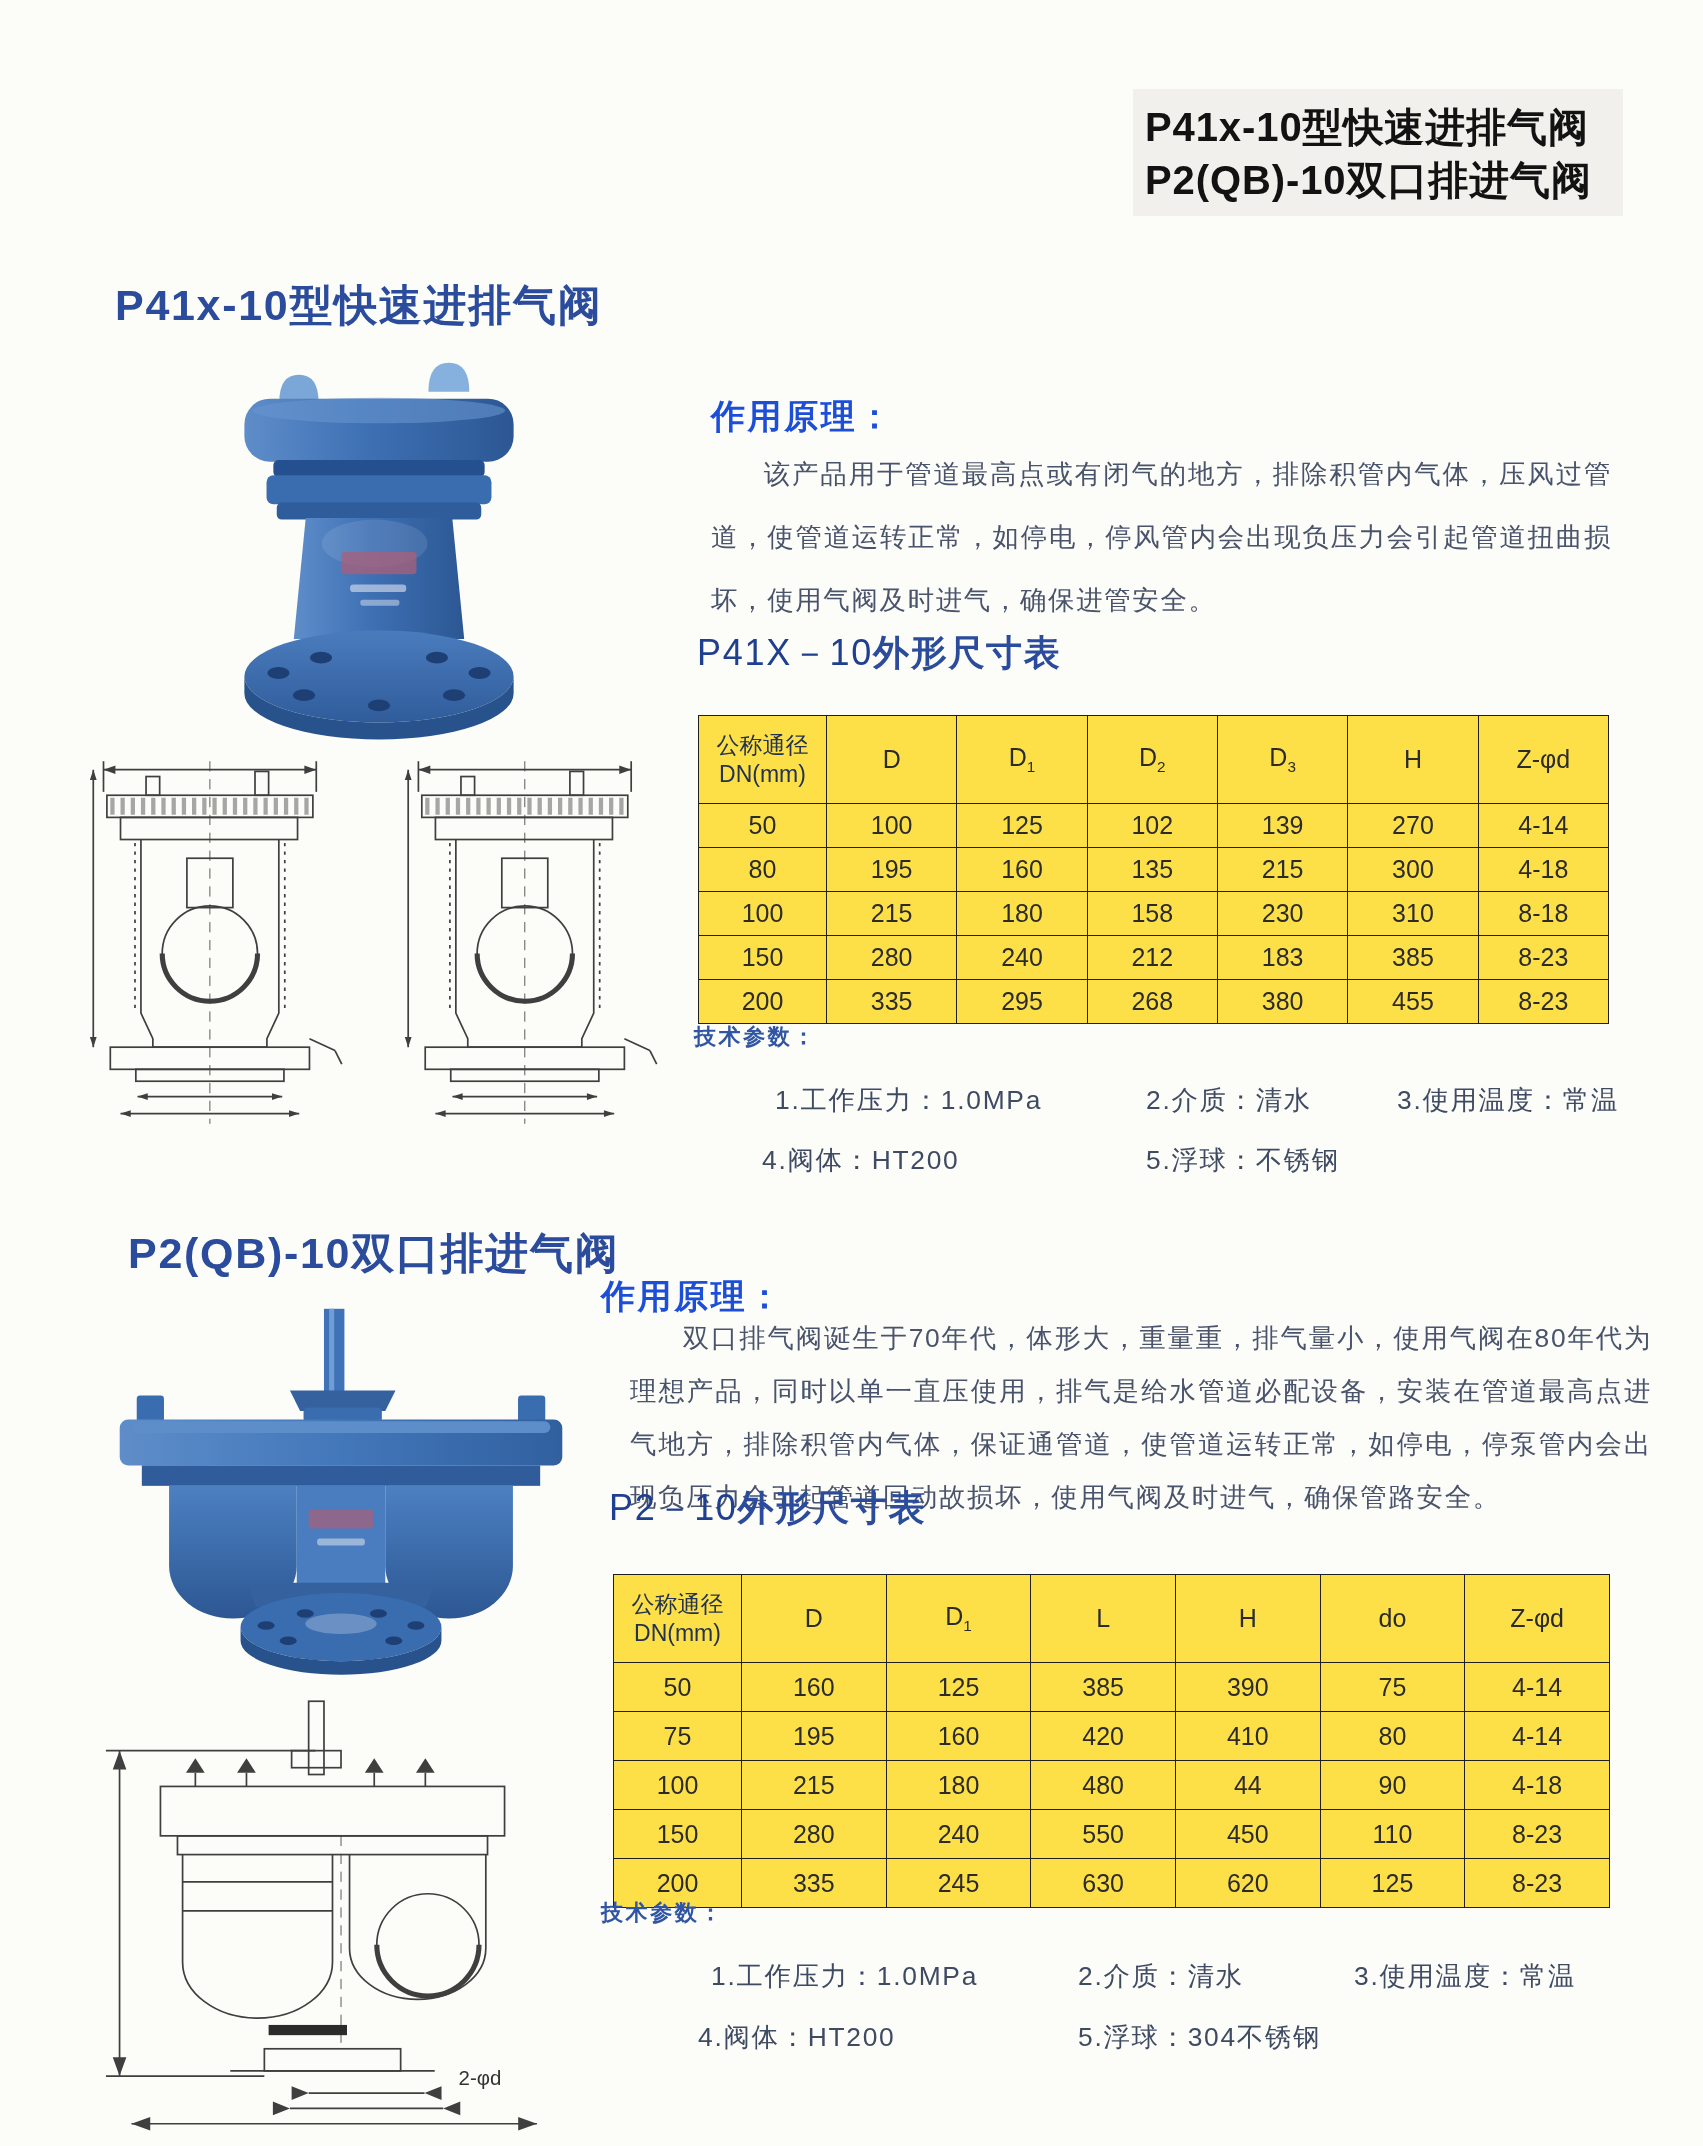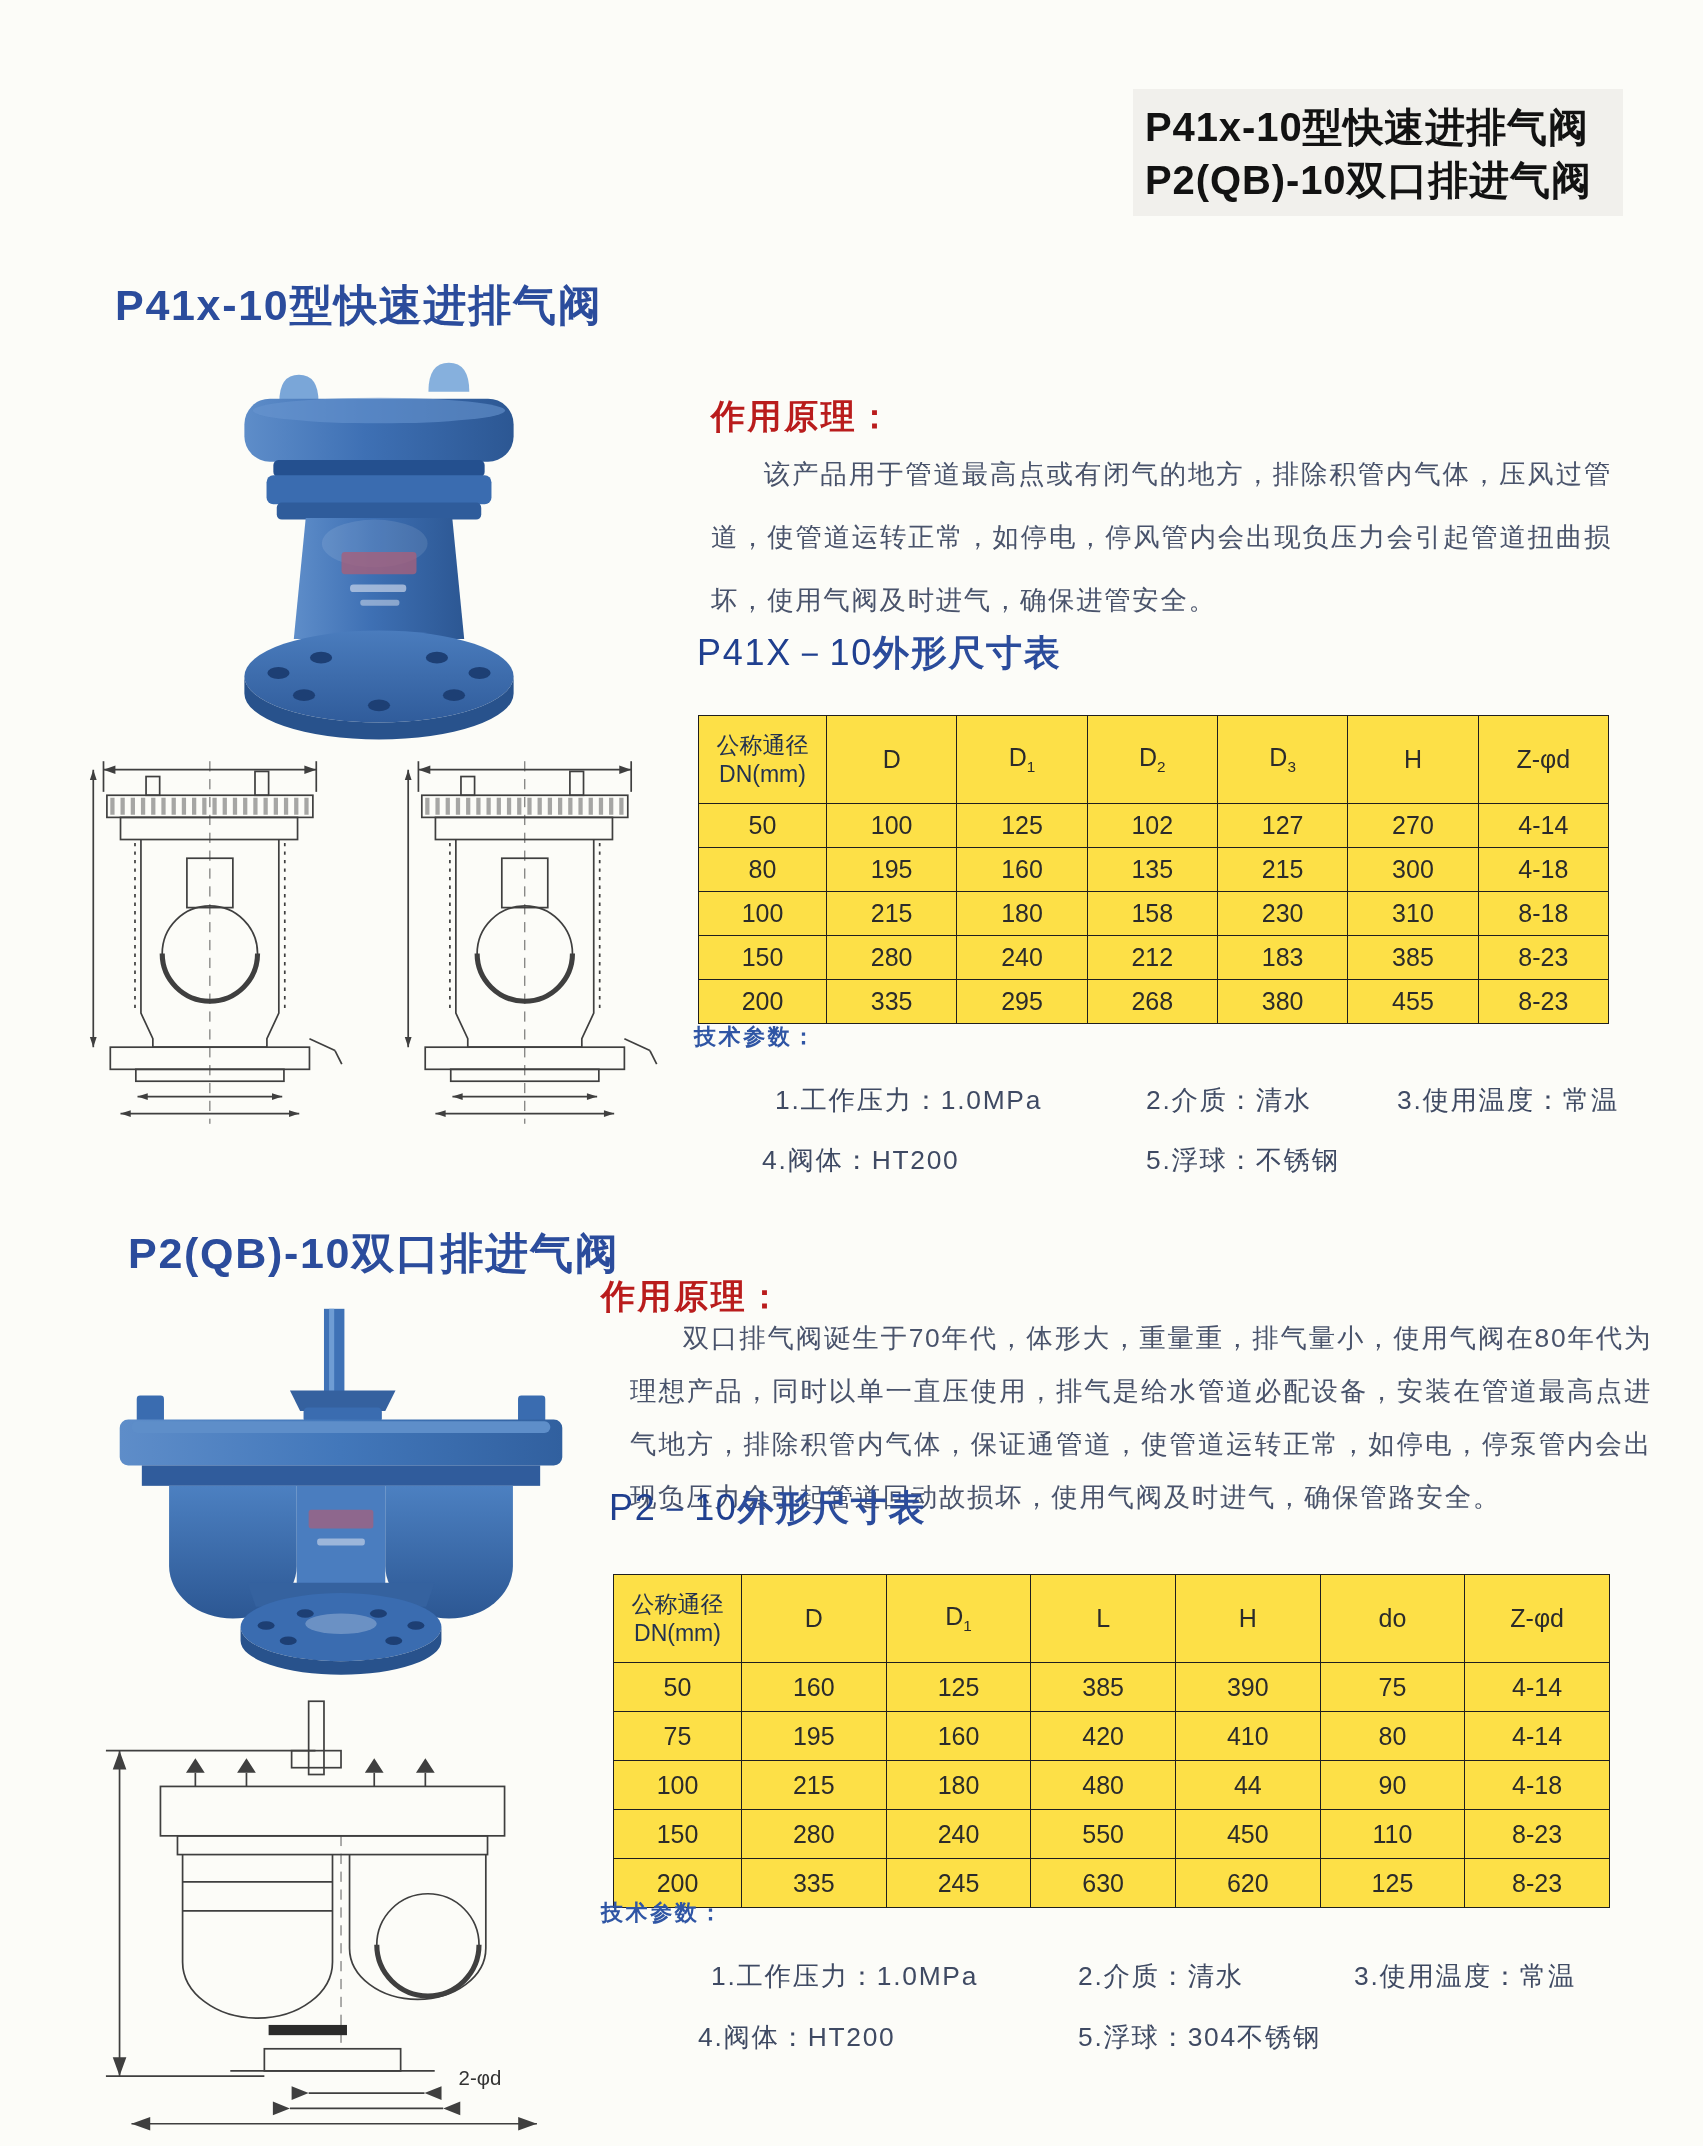--- a/index.html
+++ b/index.html
@@ -21,21 +21,21 @@
   .doc-header .t {
     font-size:40px; font-weight:bold; color:#121212; line-height:53px;
     letter-spacing:0.9px; white-space:nowrap;
   }
 
   .section-title {
     font-size:43px; font-weight:bold; color:#2b4c9c; letter-spacing:1.7px;
     white-space:nowrap;
   }
   .principle-heading {
-    font-size:34px; font-weight:bold; color:#b91c1c; letter-spacing:2.6px;
+    font-size:34px; font-weight:bold; color:#1d4ed8; letter-spacing:2.6px;
   }
   .principle-text {
     font-size:26.4px; color:#49536b; line-height:63px; text-align:justify;
     text-indent:2em; letter-spacing:1.7px;
   }
   .table-title { font-size:36px; white-space:nowrap; }
   .table-title .model { color:#1f3f8f; font-weight:normal; letter-spacing:1.7px; }
   .table-title .suffix { color:#2b4c9c; font-weight:bold; letter-spacing:1.7px; }
 
   table.dims {
@@ -136,21 +136,21 @@
         <th>H</th>
         <th>Z-φd</th>
       </tr>
     </thead>
   <tbody id="table1-body">
       <tr>
         <td>50</td>
         <td>100</td>
         <td>125</td>
         <td>102</td>
-        <td>127</td>
+        <td>139</td>
         <td>270</td>
         <td>4-14</td>
       </tr>
       <tr>
         <td>80</td>
         <td>195</td>
         <td>160</td>
         <td>135</td>
         <td>215</td>
         <td>300</td>

